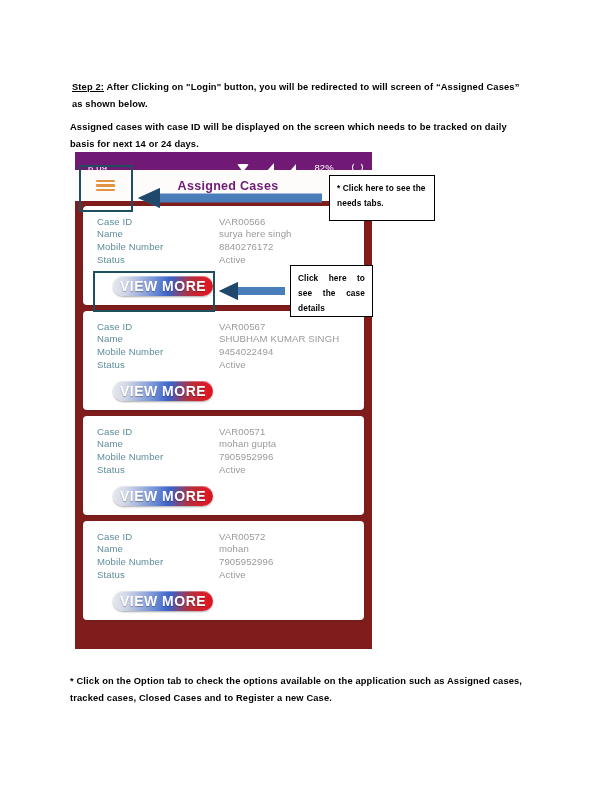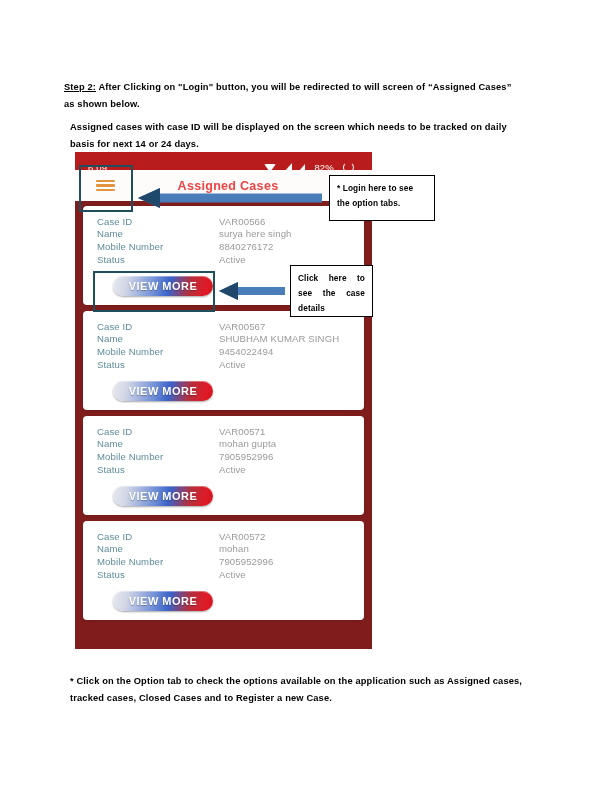--- a/index.html
+++ b/index.html
@@ -18,21 +18,21 @@
 
   
   .doc-text {
     position: absolute;
     color: #000000;
     font-size: 9.3px;
     line-height: 17px;
     font-weight: 600;
     letter-spacing: 0.15px;
   }
-  #para-step2 { left: 64px; top: 70px; width: 452px; }
+  #para-step2 { left: 72px; top: 70px; width: 452px; }
   #para-assigned { left: 70px; top: 110px; width: 452px; }
   #para-footer { left: 70px; top: 664px; width: 460px; }
 
   .u-bold-underline {
     font-weight: 700;
     text-decoration: underline;
   }
   .b { font-weight: 700; }
 
   
@@ -44,34 +44,34 @@
     height: 497px;
     background: #ffffff;
   }
 
   
   #status-bar {
     position: absolute;
     left: 0; top: 0;
     width: 297px;
     height: 31px;
-    background: #b91c1c;
+    background: #701a75;
     display: flex;
     align-items: center;
     color: #ffffff;
     font-size: 9px;
     letter-spacing: 0.2px;
   }
   #status-time { margin-left: 13px; font-size: 9.5px; }
   #status-right {
     margin-left: auto;
-    margin-right: 18px;
-    display: flex;
-    align-items: center;
-    gap: 7px;
+    margin-right: 9px;
+    display: flex;
+    align-items: center;
+    gap: 16px;
   }
   .wifi-glyph {
     width: 0; height: 0;
     border-left: 6px solid transparent;
     border-right: 6px solid transparent;
     border-top: 8px solid #ffffff;
     border-radius: 2px;
     margin-right: 1px;
   }
   .sig-glyph {
@@ -115,21 +115,21 @@
     width: 19px;
     height: 2.1px;
     background: #e2943f;
     border-radius: 1px;
   }
   #app-title {
     flex: 1;
     text-align: center;
     font-size: 12.5px;
     font-weight: 700;
-    color: #ef4444;
+    color: #701a75;
     letter-spacing: 0.3px;
     margin-right: 42px;
   }
 
   
   #phone-content {
     position: absolute;
     left: 0; top: 49px;
     width: 297px;
     height: 448px;
@@ -176,21 +176,21 @@
         #e7e9ee 0%,
         #d2d7e6 14%,
         #6f8ed6 42%,
         #3a62c9 56%,
         #b52f3d 76%,
         #e01a26 92%,
         #cf1520 100%);
     box-shadow: 0 1px 2px rgba(0,0,0,0.35),
                 inset 0 1px 0 rgba(255,255,255,0.35);
     color: #ffffff;
-    font-size: 11px;
+    font-size: 14px;
     font-weight: 700;
     letter-spacing: 0.5px;
     text-align: center;
     line-height: 20px;
     cursor: pointer;
     padding: 0;
     text-shadow: 0 1px 1px rgba(0,0,0,0.3);
   }
 
   
@@ -349,14 +349,14 @@
   </svg>
 </div>
 
 <div class="arrow" id="arrow-viewmore" style="left:219px; top:281px;">
   <svg width="66" height="20" viewBox="0 0 66 20">
     <polygon points="0,10 19,1 19,6 66,6 66,14 19,14 19,19" fill="#4a7ebb"></polygon>
     <polygon points="0,10 19,1 19,19" fill="#20486a"></polygon>
   </svg>
 </div>
 
-<div class="callout" id="callout-option">* Login here to see the option tabs.</div>
+<div class="callout" id="callout-option">* Click here to see the needs tabs.</div>
 <div class="callout" id="callout-case">Click here to see the case details</div>
 
 </body></html>

